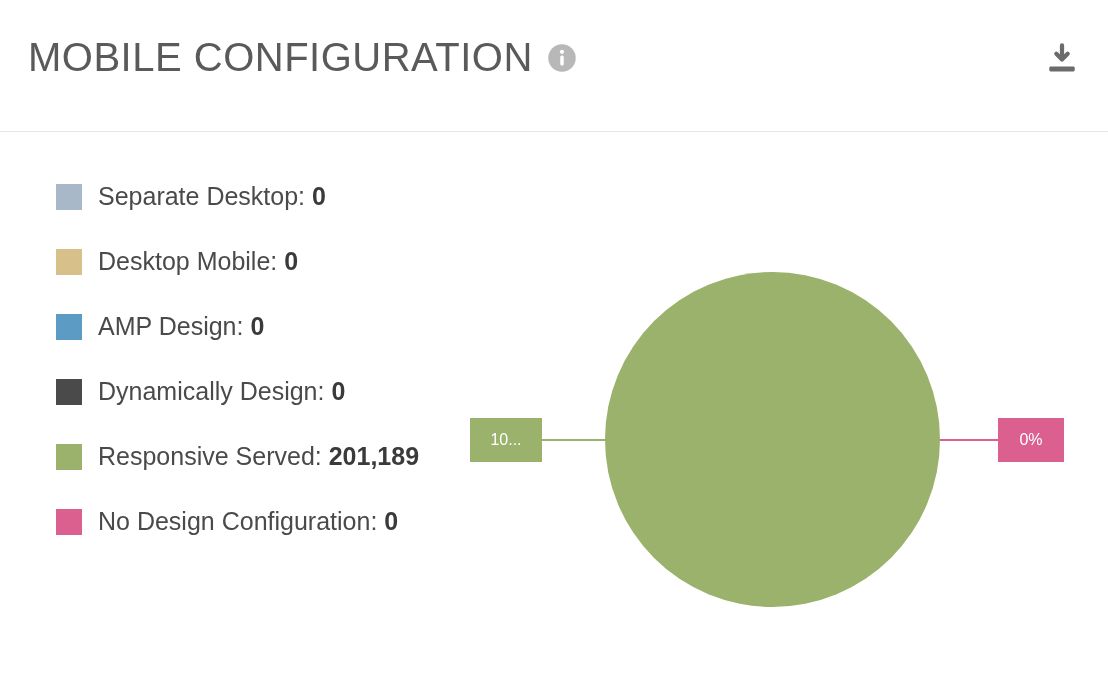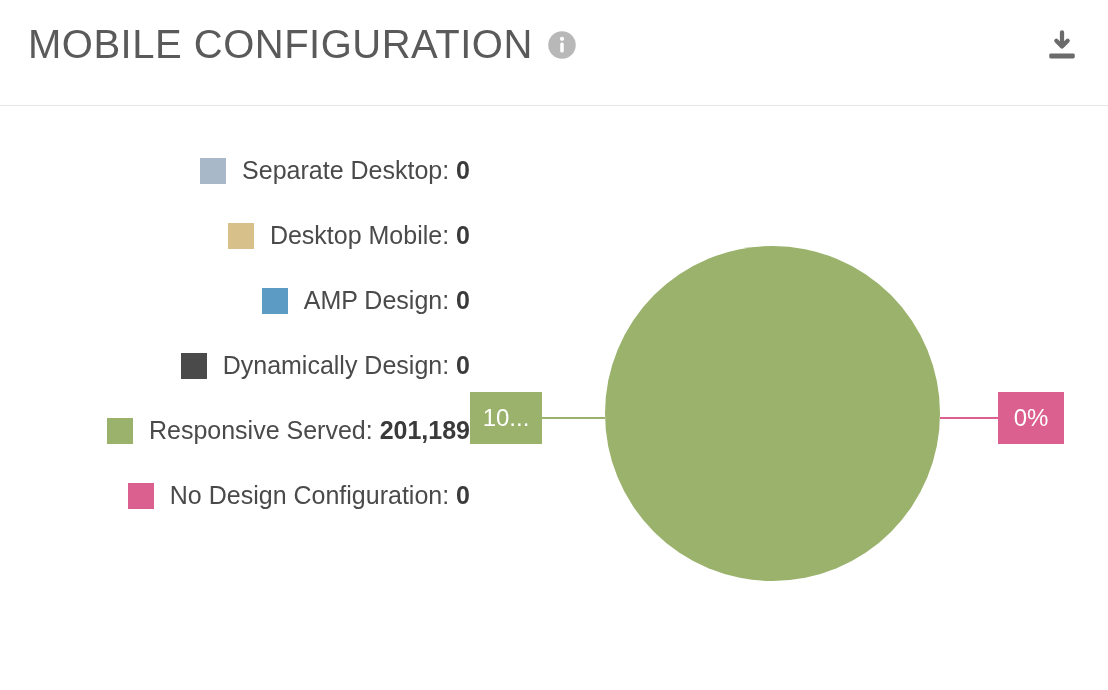--- a/index.html
+++ b/index.html
@@ -9,21 +9,21 @@
     font-family: -apple-system, BlinkMacSystemFont, "Segoe UI", Helvetica, Arial, sans-serif;
     background: #ffffff;
     color: #4a4a4a;
   }
   .header {
     display: flex;
     align-items: center;
     justify-content: space-between;
     padding: 8px 28px 24px 28px;
     border-bottom: 1px solid #e6e6e6;
-    height: 106px;
+    height: 132px;
   }
   .title-wrap {
     display: flex;
     align-items: center;
     gap: 14px;
   }
   .title {
     font-size: 40px;
     font-weight: 300;
     letter-spacing: 0.5px;
@@ -51,21 +51,20 @@
   }
   .legend {
     flex: 0 0 470px;
     padding-left: 56px;
     padding-top: 10px;
   }
   .legend-item {
     display: flex;
     align-items: center;
     margin-bottom: 36px;
-    justify-content: flex-end;
   }
   .swatch {
     width: 26px; height: 26px;
     flex-shrink: 0;
     margin-right: 16px;
   }
   .legend-label {
     font-size: 25px;
     color: #4a4a4a;
     font-weight: 400;
@@ -88,28 +87,28 @@
     border-radius: 50%;
   }
   .callout {
     position: absolute;
     display: flex;
     align-items: center;
   }
   .callout-left { left: 0; top: 246px; flex-direction: row; }
   .callout-right { left: 470px; top: 246px; flex-direction: row; }
   .callout-box {
-    height: 52px;
+    height: 44px;
     min-width: 64px;
     padding: 0 5px;
     display: flex;
     align-items: center;
     justify-content: center;
     color: #ffffff;
-    font-size: 24px;
+    font-size: 16px;
     font-weight: 400;
     white-space: nowrap;
     overflow: hidden;
   }
   .callout-line {
     height: 2px;
     flex: 0 0 auto;
   }
 </style>
 </head>

